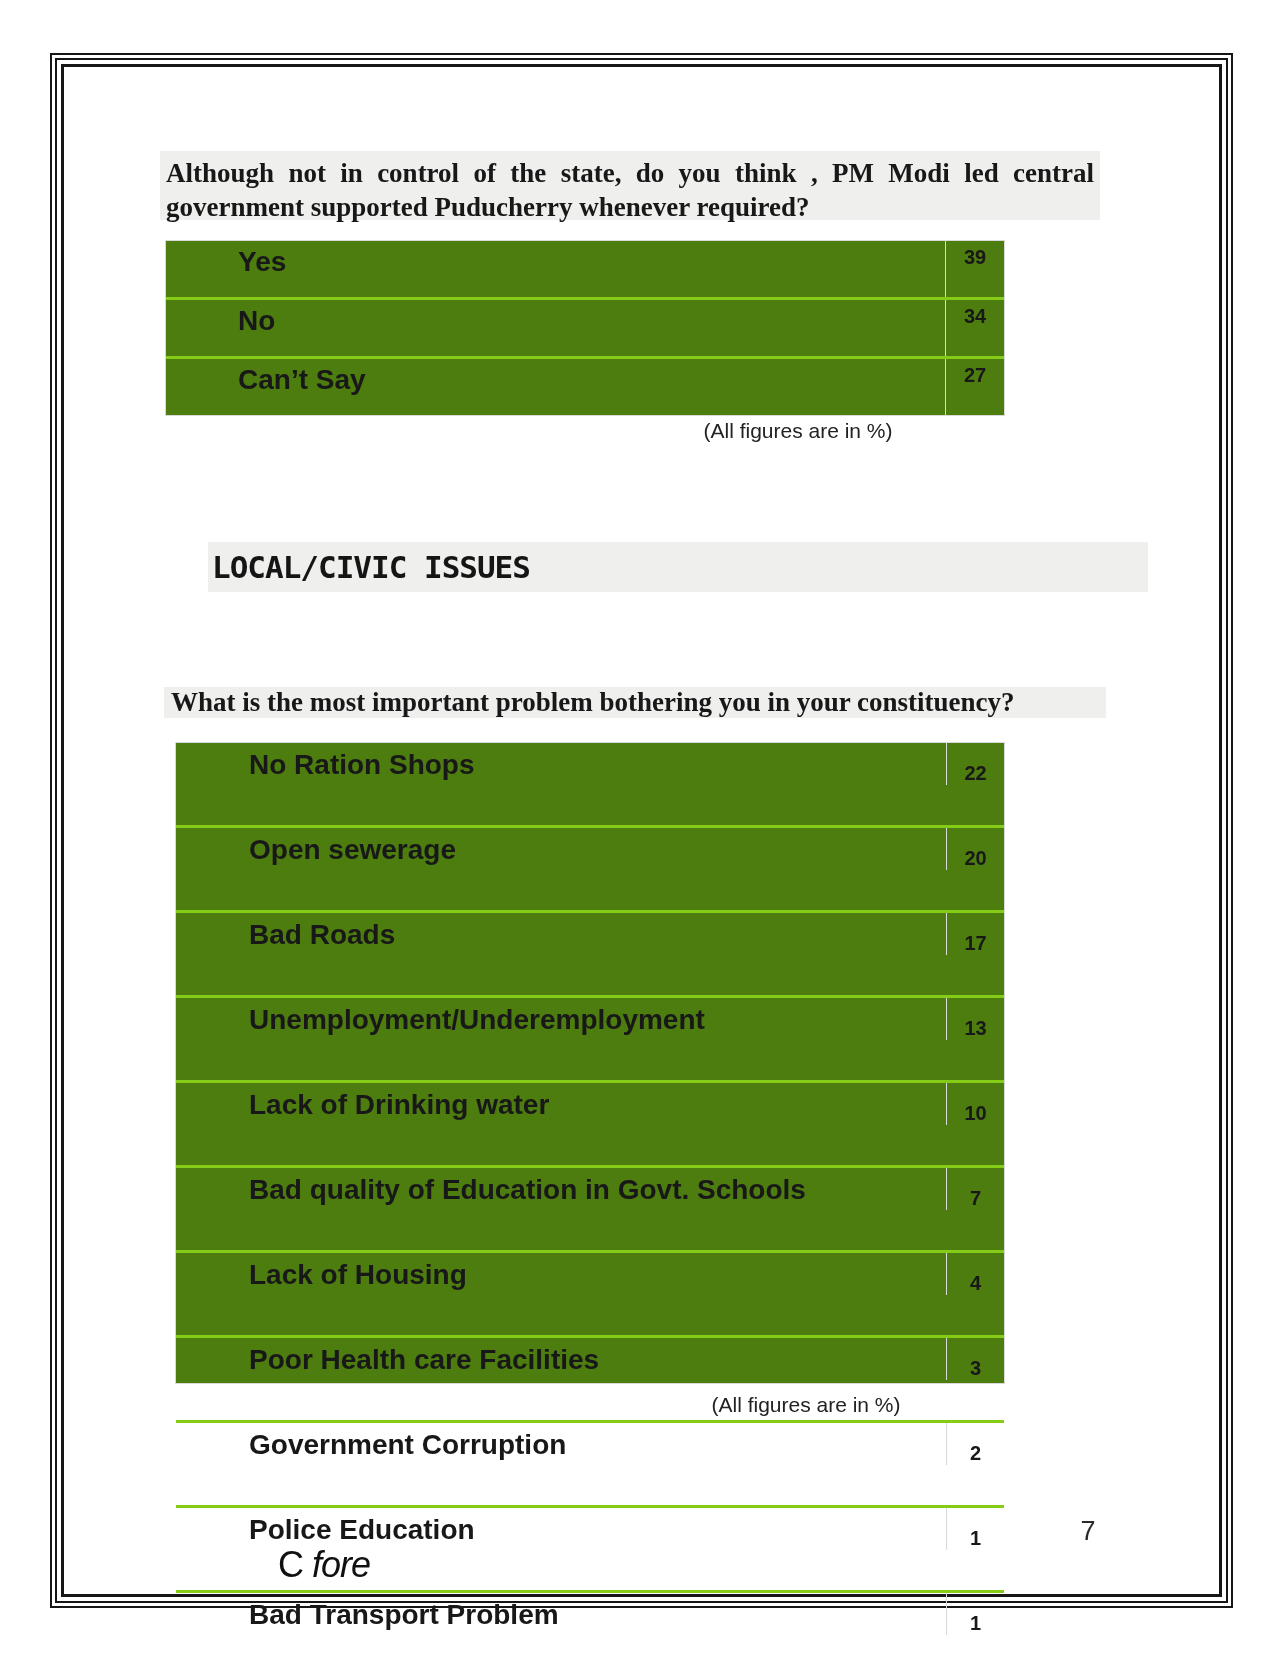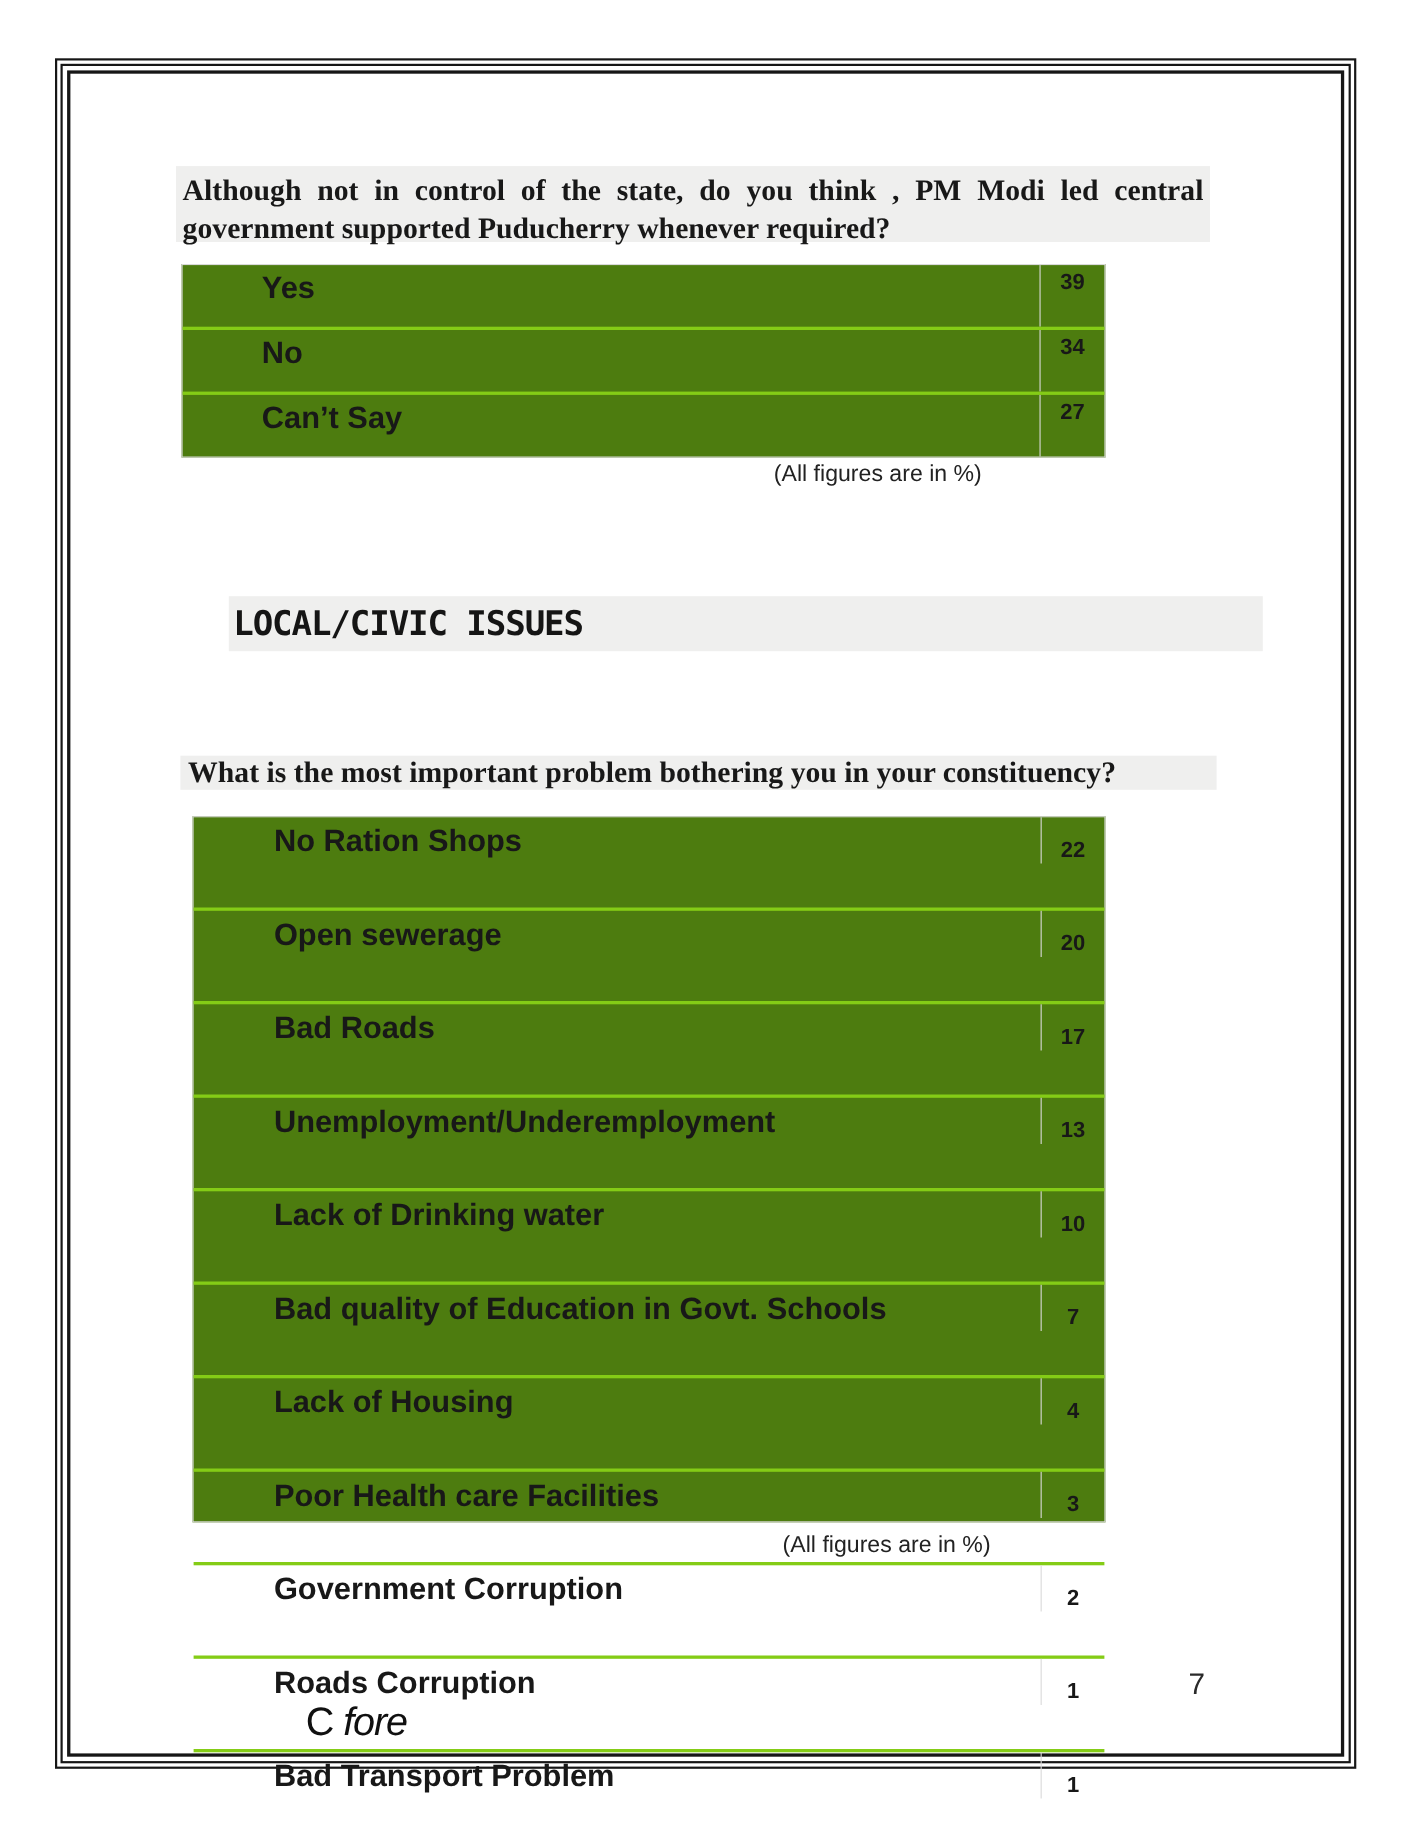--- a/index.html
+++ b/index.html
@@ -114,21 +114,21 @@
   </div>
   <div class="trow">
     <div class="cell-label">Poor Health care Facilities</div>
     <div class="cell-value">3</div>
   </div>
   <div class="trow">
     <div class="cell-label">Government Corruption</div>
     <div class="cell-value">2</div>
   </div>
   <div class="trow">
-    <div class="cell-label">Roads Corruption</div>
+    <div class="cell-label">Police Education</div>
     <div class="cell-value">1</div>
   </div>
   <div class="trow">
     <div class="cell-label">Bad Transport Problem</div>
     <div class="cell-value">1</div>
   </div>
 </div>
 
 <div class="abs note note2">(All figures are in %)</div>
 

